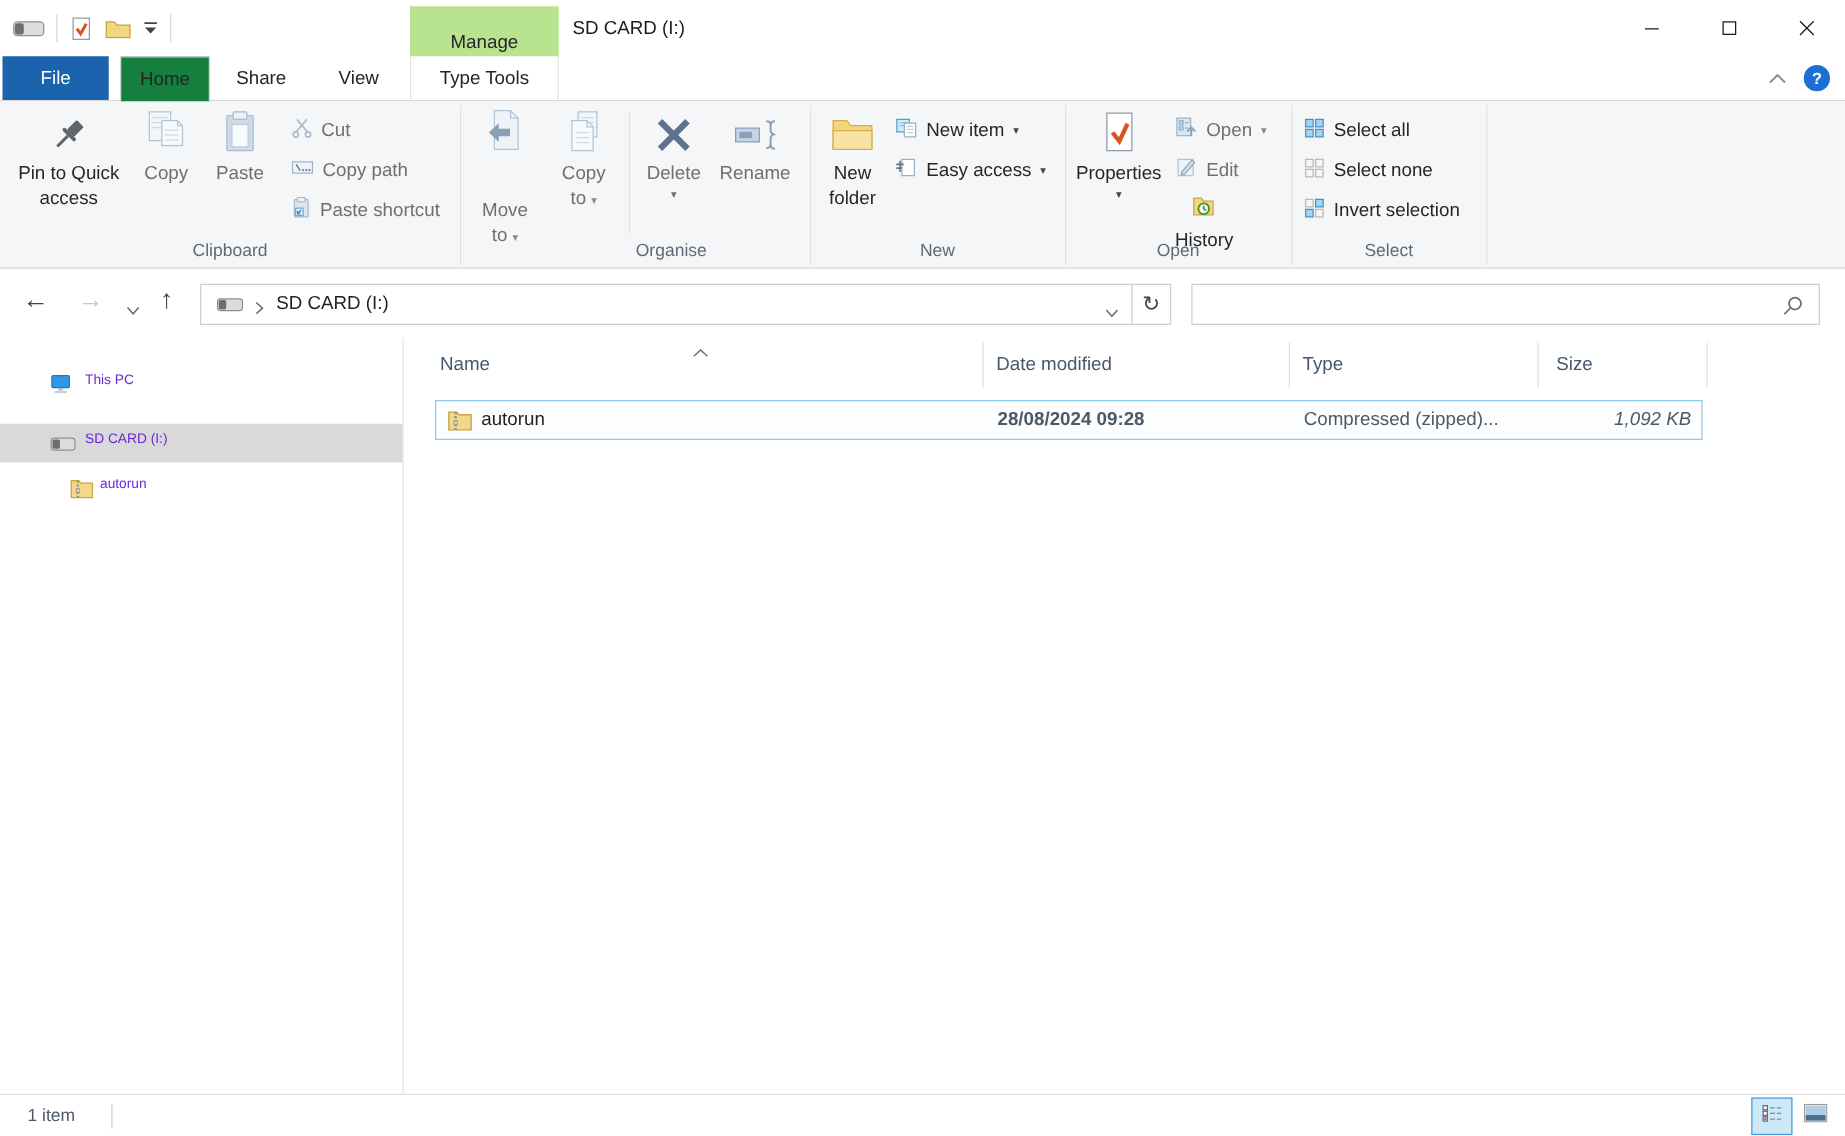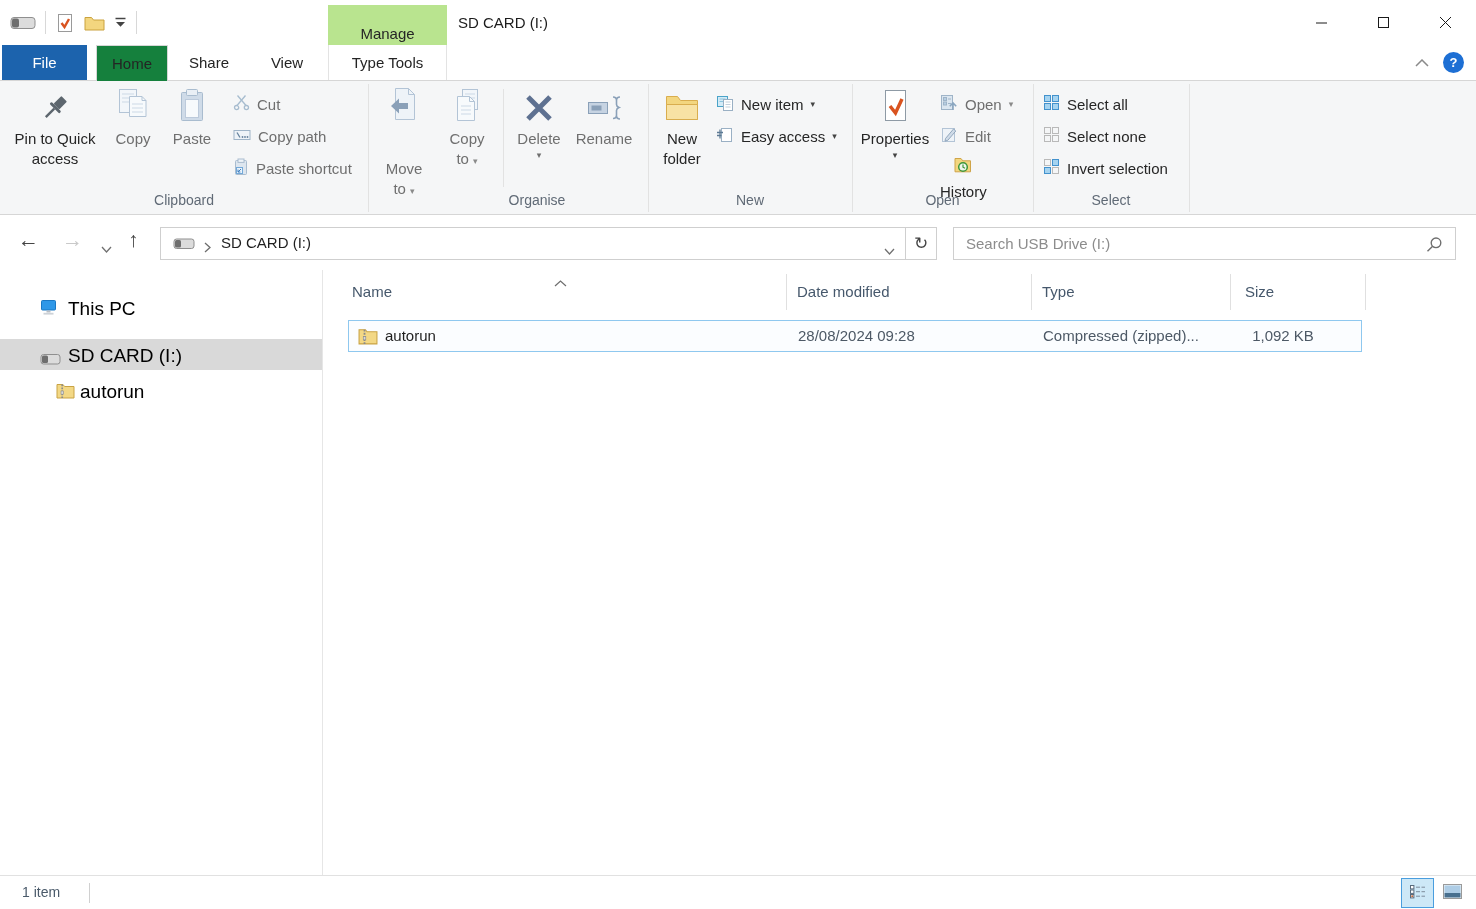--- a/index.html
+++ b/index.html
@@ -53,21 +53,21 @@
   .nav-glyph.dis { color:#c9c9c9; }
   .addressbox { position:absolute; left:160px; top:11px; width:746px; height:33px; border:1px solid #cfcfcf; background:#fff; }
   .refreshbox { position:absolute; left:905px; top:11px; width:32px; height:33px; border:1px solid #cfcfcf; background:#fff; display:flex; align-items:center; justify-content:center; }
   .searchbox { position:absolute; left:953px; top:11px; width:503px; height:33px; border:1px solid #cfcfcf; background:#fff; }
   .searchbox input { position:absolute; left:12px; top:0; width:440px; height:31px; border:none; outline:none; font-family:"Liberation Sans",sans-serif; font-size:15px; color:#1f1f1f; }
   .searchbox input::placeholder { color:#8c8c8c; opacity:1; }
   .addr-text { position:absolute; left:60px; top:6px; font-size:15px; color:#1f1f1f; }
 
   
   .sidebar { position:absolute; left:0; top:270px; width:323px; height:605px; background:#fff; border-right:1px solid #e6e6e6; }
-  .side-item { position:absolute; left:0; width:322px; display:flex; align-items:center; font-size:19px; color:#000000; }
+  .side-item { position:absolute; left:0; width:322px; display:flex; align-items:center; font-size:11px; color:#6d28d9; }
   .content { position:absolute; left:324px; top:270px; width:1152px; height:605px; background:#fff; }
   .col-header { position:absolute; top:13px; font-size:15px; color:#46586c; }
   .col-sep { position:absolute; top:4px; height:36px; width:1px; background:#e0e0e0; }
   .file-row { position:absolute; left:24px; top:50px; width:1014px; height:32px; background:#fbfdff; border:1px solid #8fc8ef; }
   .cell { position:absolute; top:6px; font-size:15px; color:#4d5966; }
   .cell.name { color:#1f1f1f; }
 
   
   .statusbar { position:absolute; left:0; bottom:0; width:1476px; height:34px; background:#fff; border-top:1px solid #e1e1e1; }
   .status-sep { position:absolute; left:89px; top:7px; width:1px; height:20px; background:#d0d0d0; }
@@ -420,21 +420,20 @@
       <span class="abs" style="right:10px;top:13px;">
         <svg width="11" height="7" viewBox="0 0 11 7">
             <path d="M1 1 L5.5 6 L10 1" stroke="#707070" fill="none" stroke-width="1.3"></path>
           </svg>
       </span>
     </div>
     <div class="refreshbox">
       <span style="font-size:17px;color:#454545;">↻</span>
     </div>
     <div class="searchbox">
-      <input type="text" placeholder="Search USB Drive (I:)" style="">
       <span class="abs" style="right:12px;top:8px;">
         <svg width="17" height="17" viewBox="0 0 17 17" fill="none" stroke="#6e6e6e" stroke-width="1.4">
             <circle cx="10" cy="6.8" r="4.8"></circle>
             <path d="M6.4 10.4 L1.5 15.3"></path>
           </svg>
       </span>
     </div>
   </div>
 
   <div class="sidebar">
@@ -486,23 +485,23 @@
 
     <div class="file-row">
       <span class="abs" style="left:9px;top:6px;">
         <svg width="20" height="18" viewBox="0 0 19 17">
             <path d="M1 2.5 h6 l1.6 2 H18 v11.5 H1 z" fill="#f3d885" stroke="#c9a344"></path>
             <line x1="6.2" y1="2.5" x2="6.2" y2="16" stroke="#8a8a8a" stroke-width="1.7" stroke-dasharray="1.7 1.3"></line>
             <rect x="5" y="9" width="2.4" height="3.2" fill="#d9d9d9" stroke="#8a8a8a" stroke-width="0.6"></rect>
           </svg>
       </span>
       <span class="cell name" style="left:36px;">autorun</span>
-      <span class="cell" style="left:449px;">28/08/2024 09:28</span>
+      <span class="cell" style="left:449px;font-weight:bold;">28/08/2024 09:28</span>
       <span class="cell" style="left:694px;">Compressed (zipped)...</span>
-      <span class="cell" style="right:8px;width:140px;text-align:center;">1,092 KB</span>
+      <span class="cell" style="right:8px;width:140px;text-align:right;font-style:italic;">1,092 KB</span>
     </div>
   </div>
 
   <div class="statusbar">
     <span class="abs" style="left:22px;top:8px;font-size:14px;color:#4a5a6a;">1 item</span>
     <span class="status-sep"></span>
     <div class="view-btn active" style="right:42px;">
       <span>
         <svg width="17" height="15" viewBox="0 0 17 15">
             <g fill="#fff" stroke="#5a6b7d">

